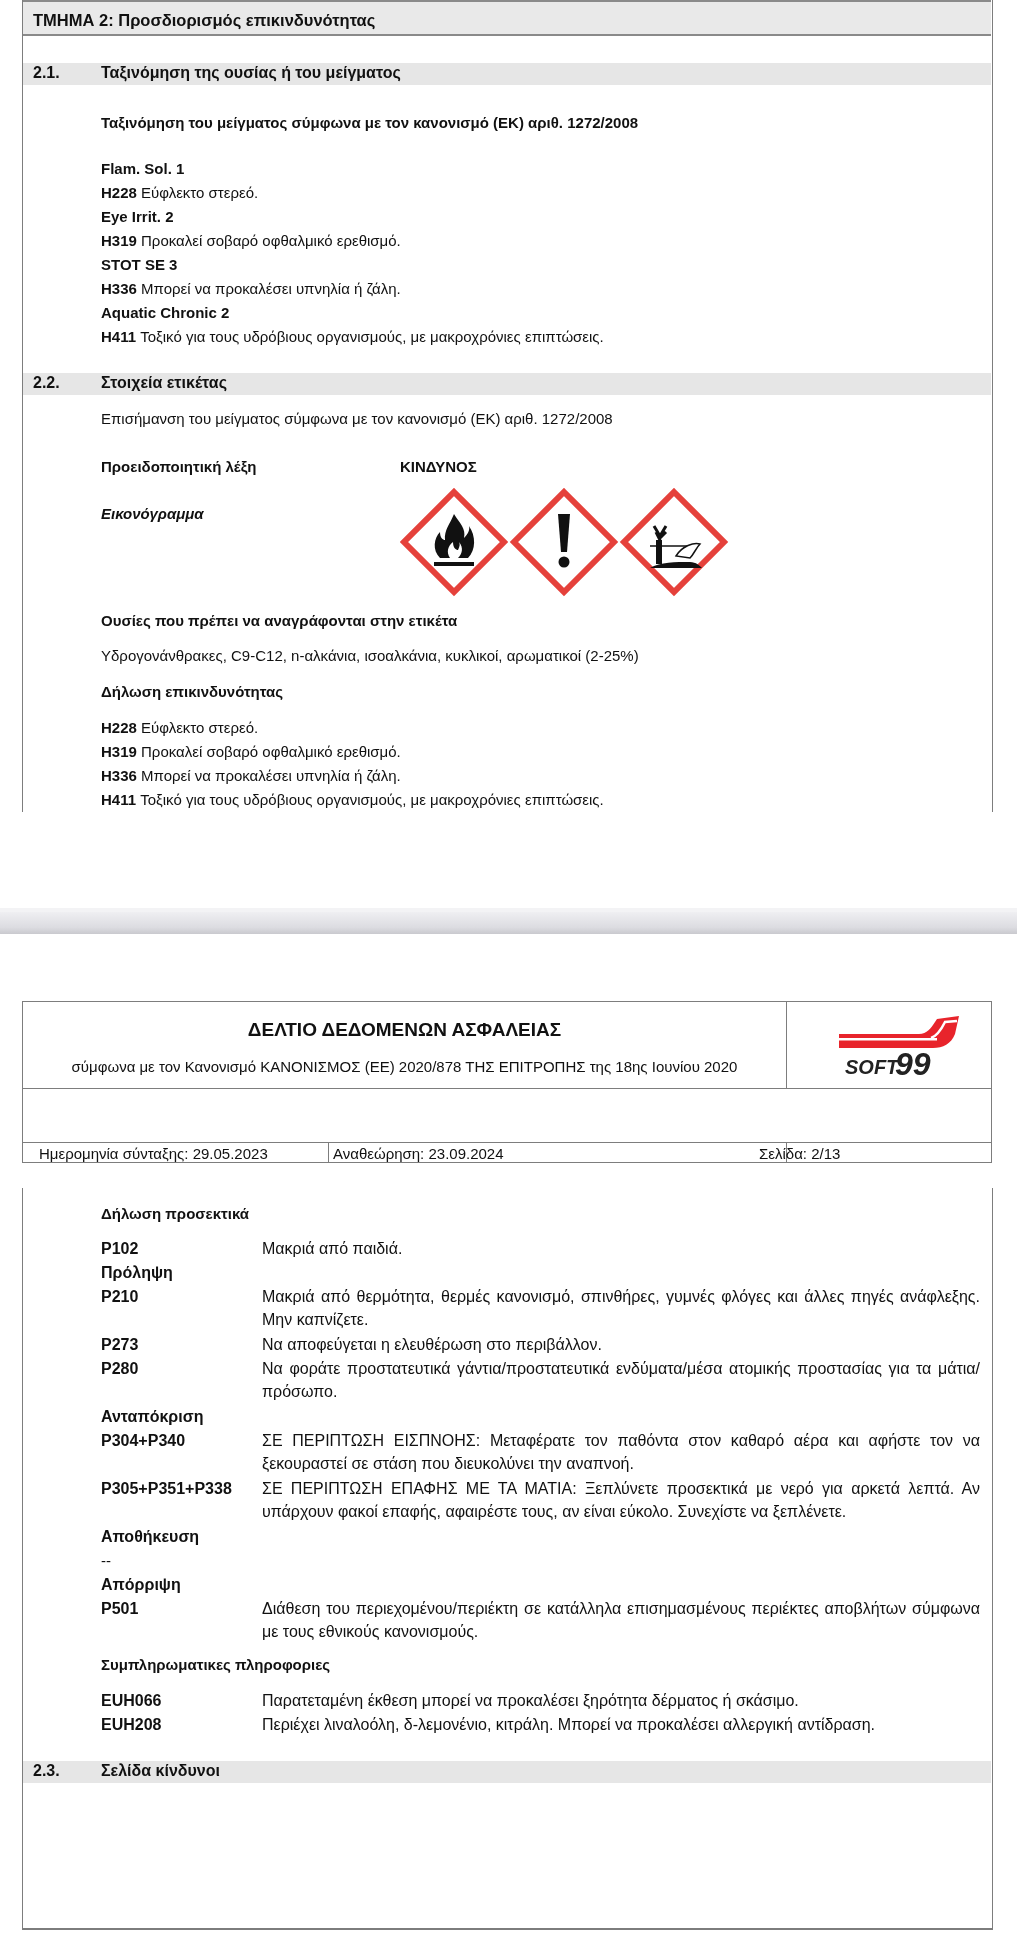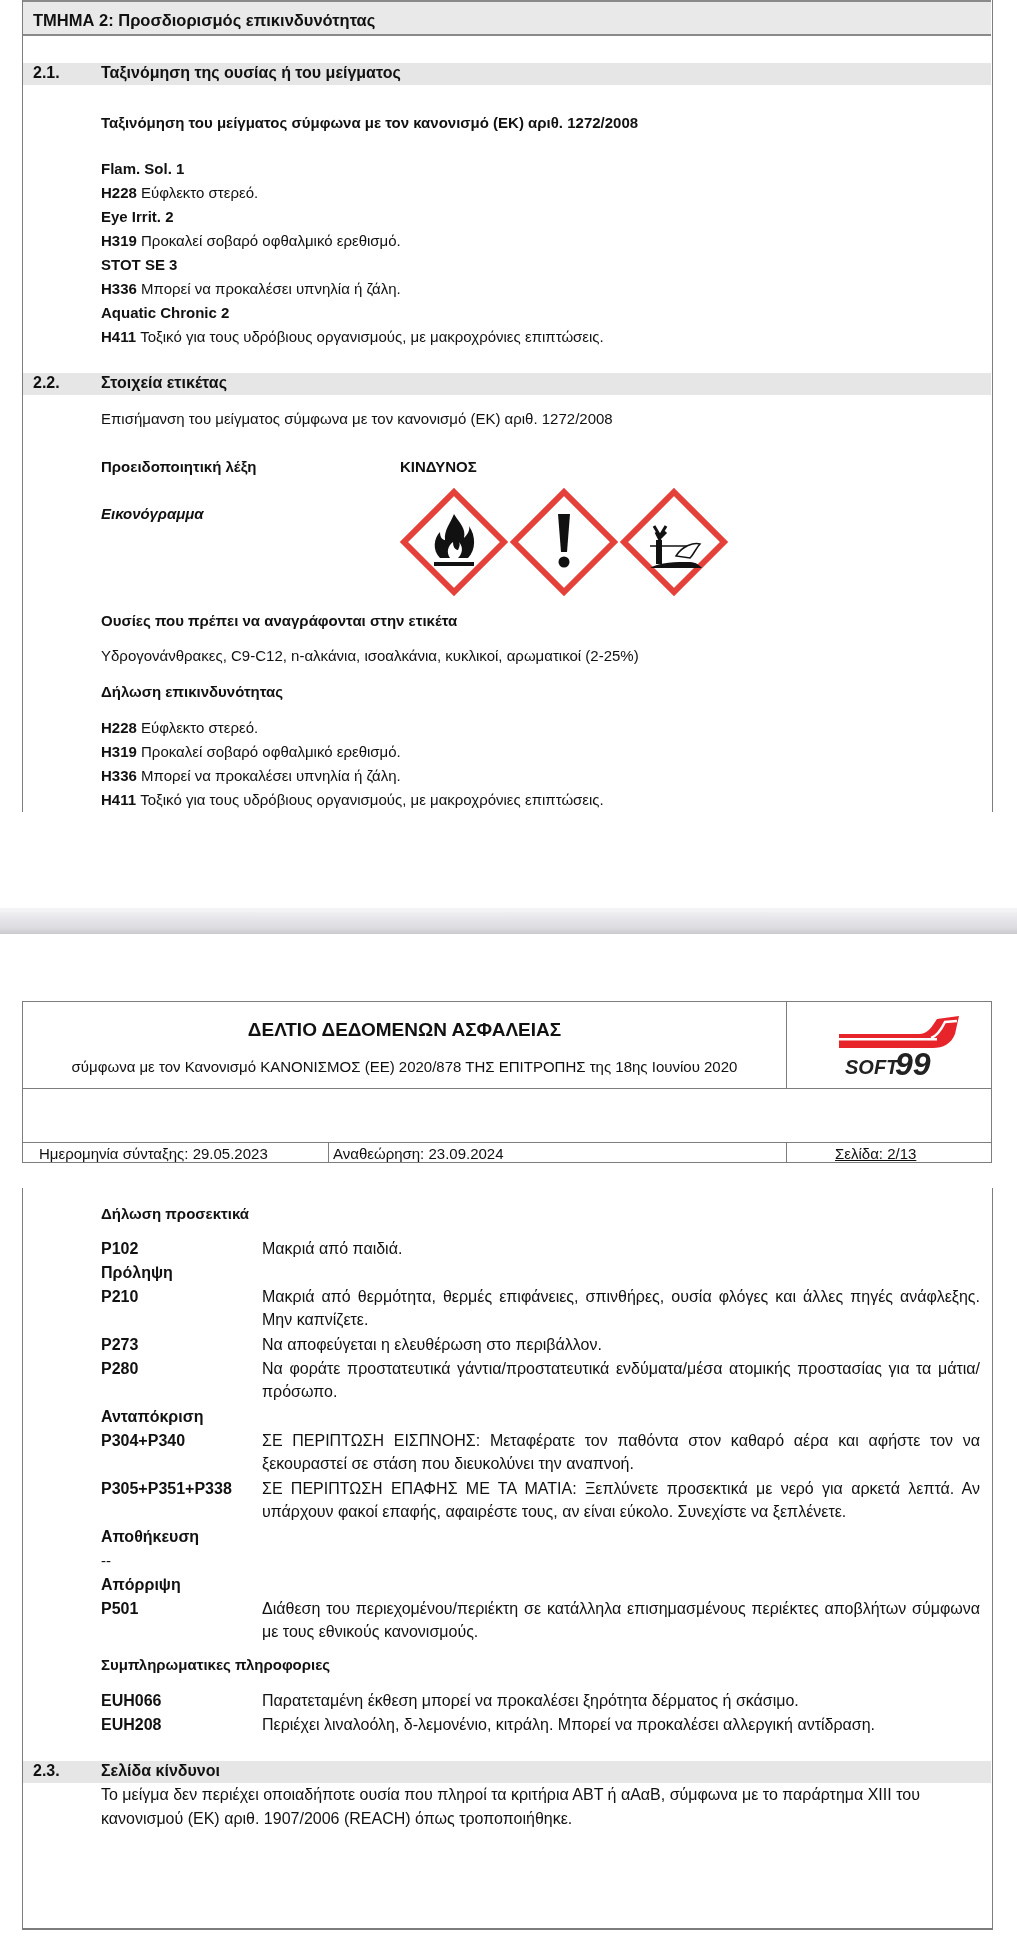--- a/index.html
+++ b/index.html
@@ -137,35 +137,35 @@
       <path d="M100,26 C106,24 110,18 114,10 L126,9" stroke="#fff" stroke-width="2.5" fill="none"></path>
       <text x="14" y="62" font-family="Liberation Sans, sans-serif" font-style="italic" font-weight="bold" font-size="20" fill="#222">SOFT</text>
       <text x="64" y="63" font-family="Liberation Sans, sans-serif" font-style="italic" font-weight="bold" font-size="32" fill="#222">99</text>
     </svg>
   </div>
   <div class="hdr-row3">
     <span class="hdr-cell" style="left:16px;">Ημερομηνία σύνταξης: 29.05.2023</span>
     <div class="hdr-vl2" style="left:305px;"></div>
     <span class="hdr-cell" style="left:310px;">Αναθεώρηση: 23.09.2024</span>
     <div class="hdr-vl2" style="left:763px;"></div>
-    <span class="hdr-cell" style="left:812px;text-decoration:underline;">Σελίδα: 2/13</span>
+    <span class="hdr-cell" style="left:736px;">Σελίδα: 2/13</span>
   </div>
 </div>
 
 <div class="frame2"></div>
 
 <div class="line b" style="top:1203px;">Δήλωση προσεκτικά</div>
 
 <div class="pcode" style="top:1238px;">P102</div>
 <div class="ptext" style="top:1237px;">Μακριά από παιδιά.</div>
 
 <div class="pcode" style="top:1262px;">Πρόληψη</div>
 
 <div class="pcode" style="top:1286px;">P210</div>
-<div class="ptext" style="top:1285px;">Μακριά από θερμότητα, θερμές επιφάνειες, σπινθήρες, ουσία φλόγες και άλλες πηγές ανάφλεξης. Μην καπνίζετε.</div>
+<div class="ptext" style="top:1285px;">Μακριά από θερμότητα, θερμές κανονισμό, σπινθήρες, γυμνές φλόγες και άλλες πηγές ανάφλεξης. Μην καπνίζετε.</div>
 
 <div class="pcode" style="top:1334px;">P273</div>
 <div class="ptext" style="top:1333px;">Να αποφεύγεται η ελευθέρωση στο περιβάλλον.</div>
 
 <div class="pcode" style="top:1358px;">P280</div>
 <div class="ptext" style="top:1357px;">Να φοράτε προστατευτικά γάντια/προστατευτικά ενδύματα/μέσα ατομικής προστασίας για τα μάτια/πρόσωπο.</div>
 
 <div class="pcode" style="top:1406px;">Ανταπόκριση</div>
 
 <div class="pcode" style="top:1430px;">P304+P340</div>
@@ -186,14 +186,13 @@
 <div class="pcode" style="top:1690px;">EUH066</div>
 <div class="ptext" style="top:1689px;">Παρατεταμένη έκθεση μπορεί να προκαλέσει ξηρότητα δέρματος ή σκάσιμο.</div>
 <div class="pcode" style="top:1714px;">EUH208</div>
 <div class="ptext" style="top:1713px;">Περιέχει λιναλοόλη, δ-λεμονένιο, κιτράλη. Μπορεί να προκαλέσει αλλεργική αντίδραση.</div>
 
 <div class="subhead" style="top:1761px;">
   <span class="num">2.3.</span>
   <span class="ttl">Σελίδα κίνδυνοι</span>
 </div>
 <div class="abs" style="left:101px; top:1783px; width:880px; font-size:16px; line-height:24px;">
-  <div>Το μείγμα δεν περιέχει οποιαδήποτε ουσία που πληροί τα κριτήρια ΑΒΤ ή αΑαΒ, σύμφωνα με το παράρτημα XIII του κανονισμού (ΕΚ) αριθ. 1907/2006 (REACH) όπως τροποποιήθηκε.</div>
 </div>
 
 </body></html>

